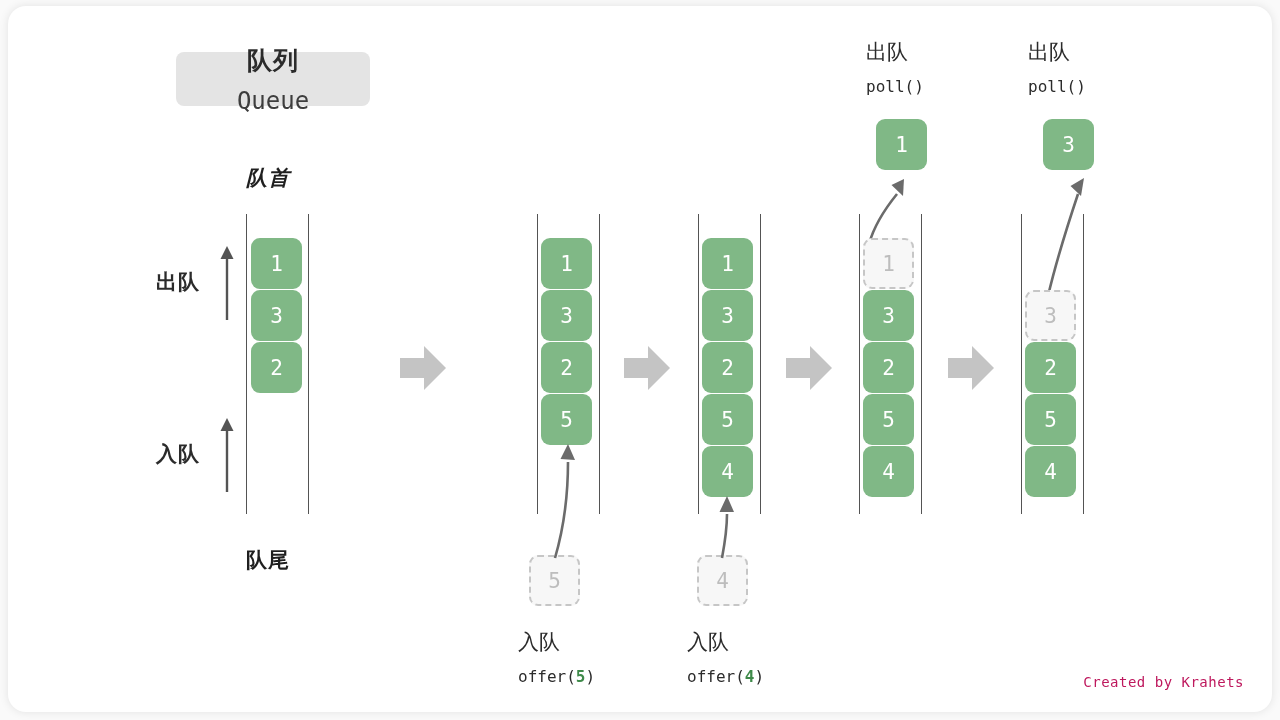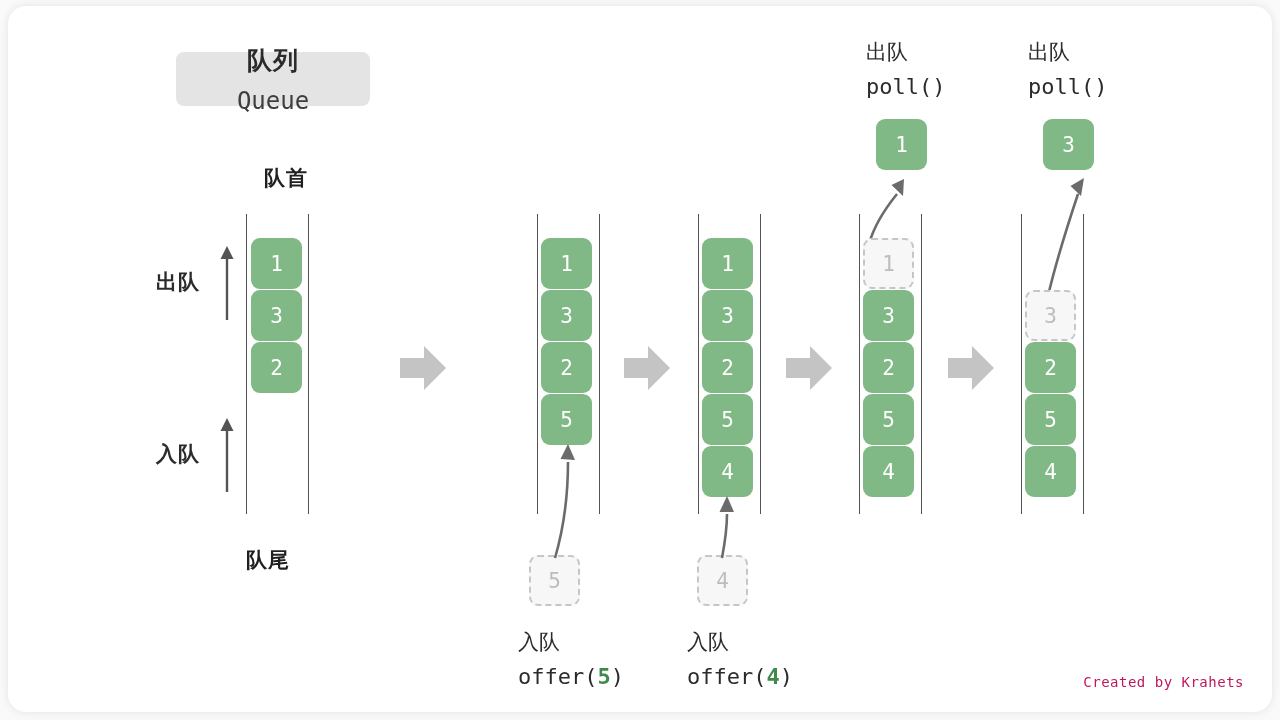--- a/index.html
+++ b/index.html
@@ -101,21 +101,21 @@
     white-space: nowrap;
   }
   .op-label {
     font-size: 21px;
     color: #2b2b2b;
     line-height: 35px;
     white-space: nowrap;
   }
   .op-label .mono {
     font-family: "DejaVu Sans Mono", "Liberation Mono", monospace;
-    font-size: 22px;
+    font-size: 16px;
     color: #2b2b2b;
   }
   .op-label .mono .arg {
     color: #3f8a4a;
     font-weight: bold;
   }
 
   
   #watermark {
     right: 28px;
@@ -133,21 +133,21 @@
 
 <div id="card">
 
   <div id="title-badge" class="abs">
     <span class="cn">队列</span>
     <span class="en">Queue</span>
   </div>
 
   <div class="abs column">
 
-    <div class="abs head-label" style="left:256px; top:158px;">队首</div>
+    <div class="abs head-label" style="left:238px; top:158px;font-style:italic;">队首</div>
 
     <div class="abs rail" style="left:238px;"></div>
     <div class="abs rail" style="left:300px;"></div>
 
     <div class="abs box filled" style="left:243px; top:232px;">1</div>
     <div class="abs box filled" style="left:243px; top:284px;">3</div>
     <div class="abs box filled" style="left:243px; top:336px;">2</div>
 
     <div class="abs side-label" style="left:148px; top:262px;">出队</div>
     <svg class="abs" style="left:208px; top:238px;" width="24" height="78">

